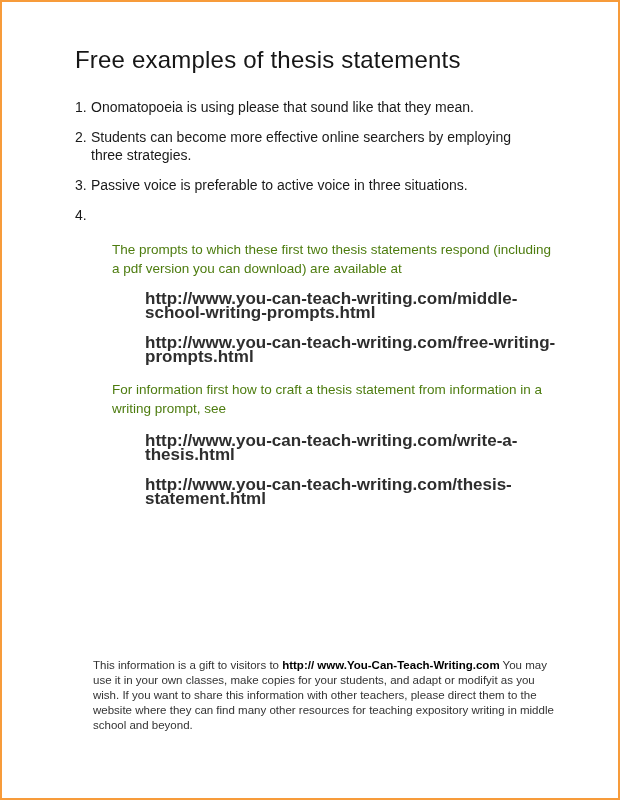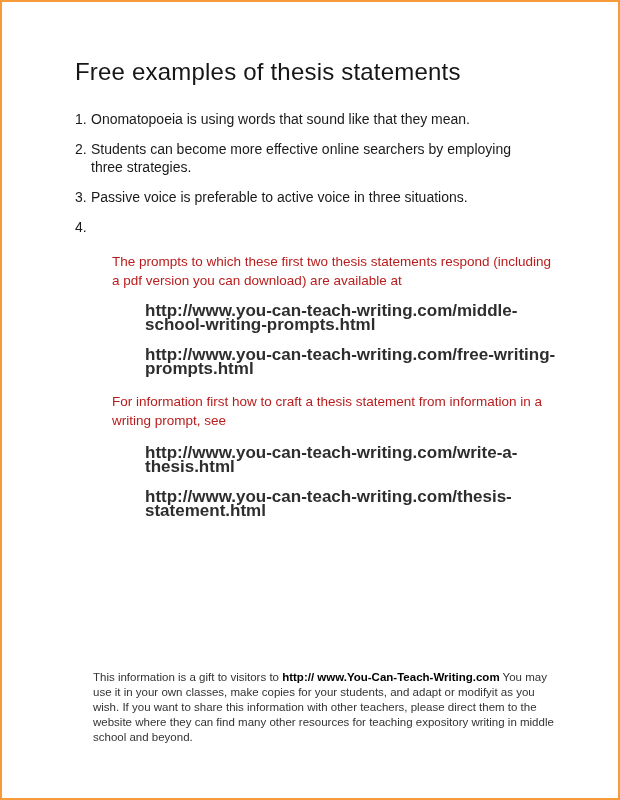--- a/index.html
+++ b/index.html
@@ -14,21 +14,21 @@
   }
   .frame {
     box-sizing: border-box;
     width: 620px;
     height: 800px;
     border: 2px solid #f79b3a;
     background: #ffffff;
   }
   .page {
     box-sizing: border-box;
-    padding: 56px 56px 0 73px;
+    padding: 44px 56px 0 73px;
   }
   h1.title {
     font-size: 24px;
     font-weight: 400;
     color: #161616;
     margin: 0 0 24px 0;
     letter-spacing: 0.2px;
   }
   ol.tlist {
     list-style: none;
@@ -45,21 +45,21 @@
     flex: 0 0 16px;
   }
   ol.tlist .txt {
     max-width: 455px;
   }
   .para {
     margin: 16px 0 10px 37px;
     max-width: 448px;
     font-size: 13.5px;
     line-height: 19px;
-    color: #b91c1c;
+    color: #4d7c0f;
   }
   .url {
     margin: 14px 0 16px 70px;
     font-size: 17px;
     line-height: 14px;
     color: #2e2e2e;
     cursor: pointer;
     font-weight: bold;
   }
   .url-group .url {
@@ -79,21 +79,21 @@
 <body>
 
 <div class="frame" style="border-color: rgb(247, 155, 58);">
   <div class="page">
 
     <h1 class="title">Free examples of thesis statements</h1>
 
     <ol class="tlist">
       <li>
         <span class="num">1.</span>
-        <span class="txt">Onomatopoeia is using words that sound like that they mean.</span>
+        <span class="txt">Onomatopoeia is using please that sound like that they mean.</span>
       </li>
       <li>
         <span class="num">2.</span>
         <span class="txt">Students can become more effective online searchers by employing three strategies.</span>
       </li>
       <li>
         <span class="num">3.</span>
         <span class="txt">Passive voice is preferable to active voice in three situations.</span>
       </li>
       <li>

